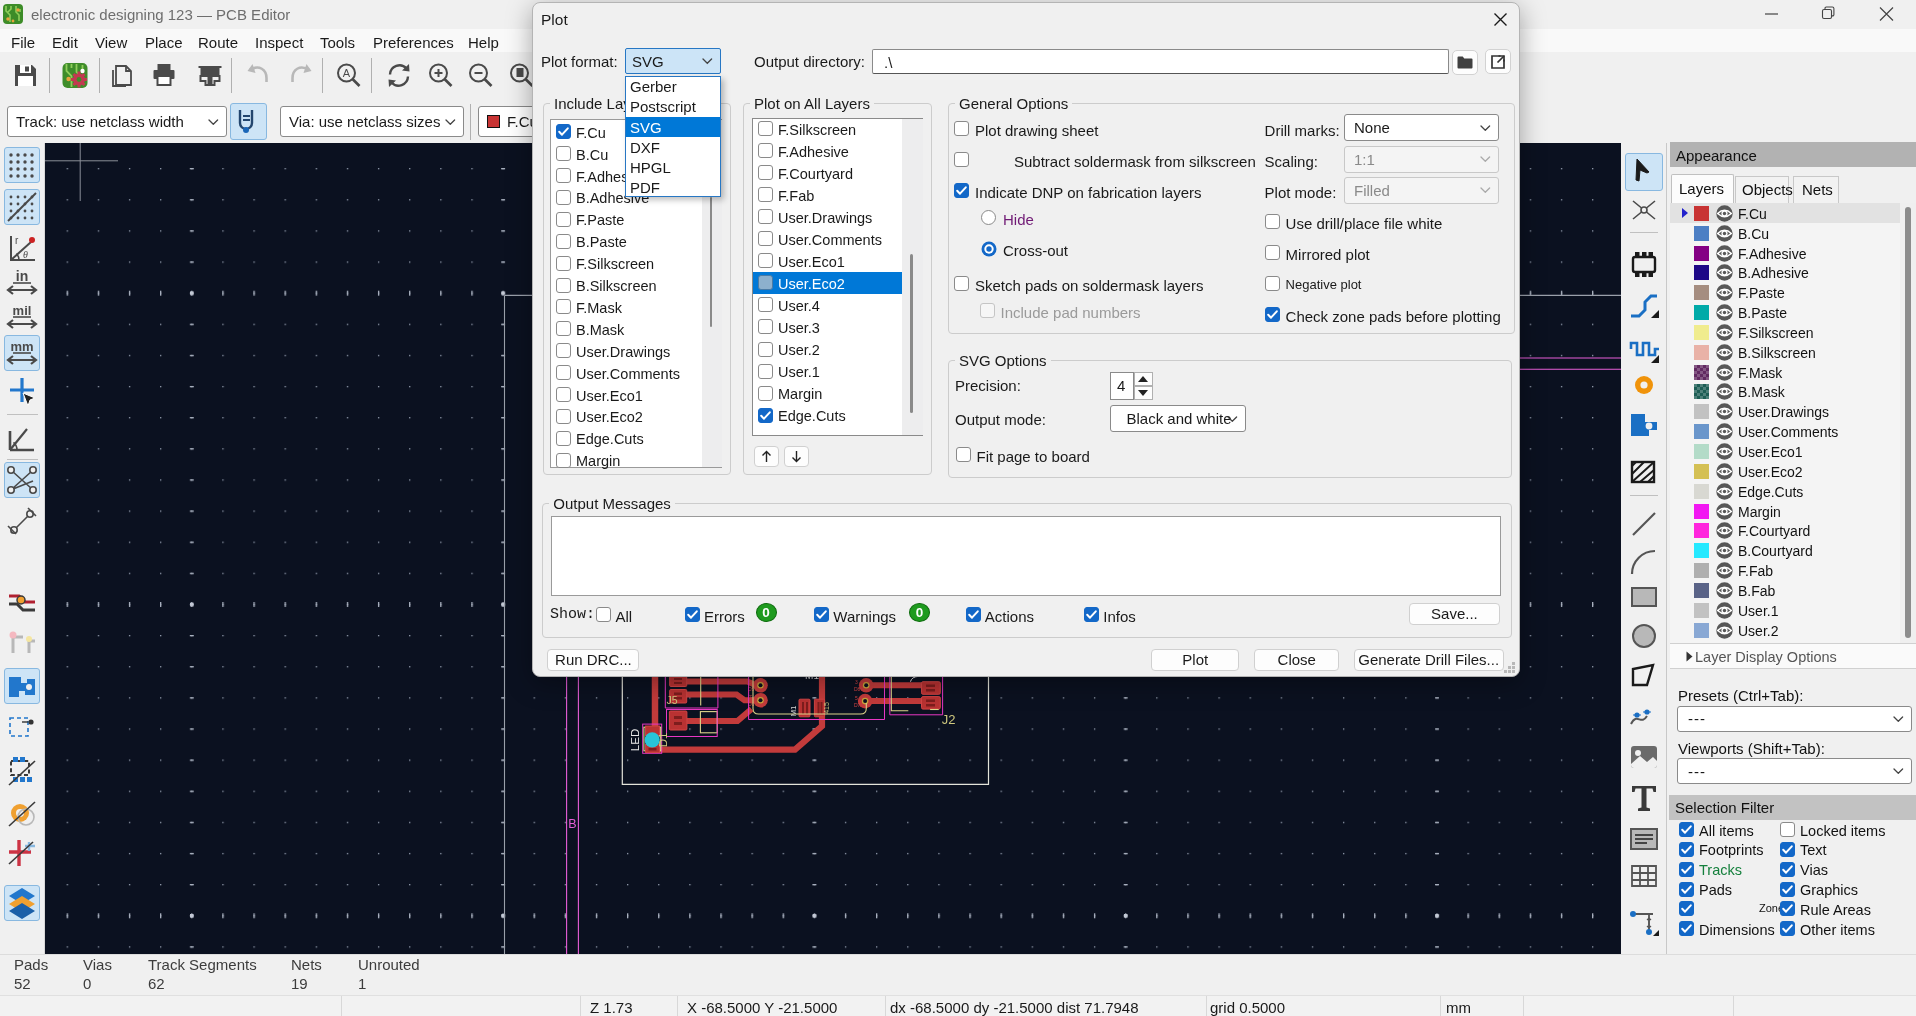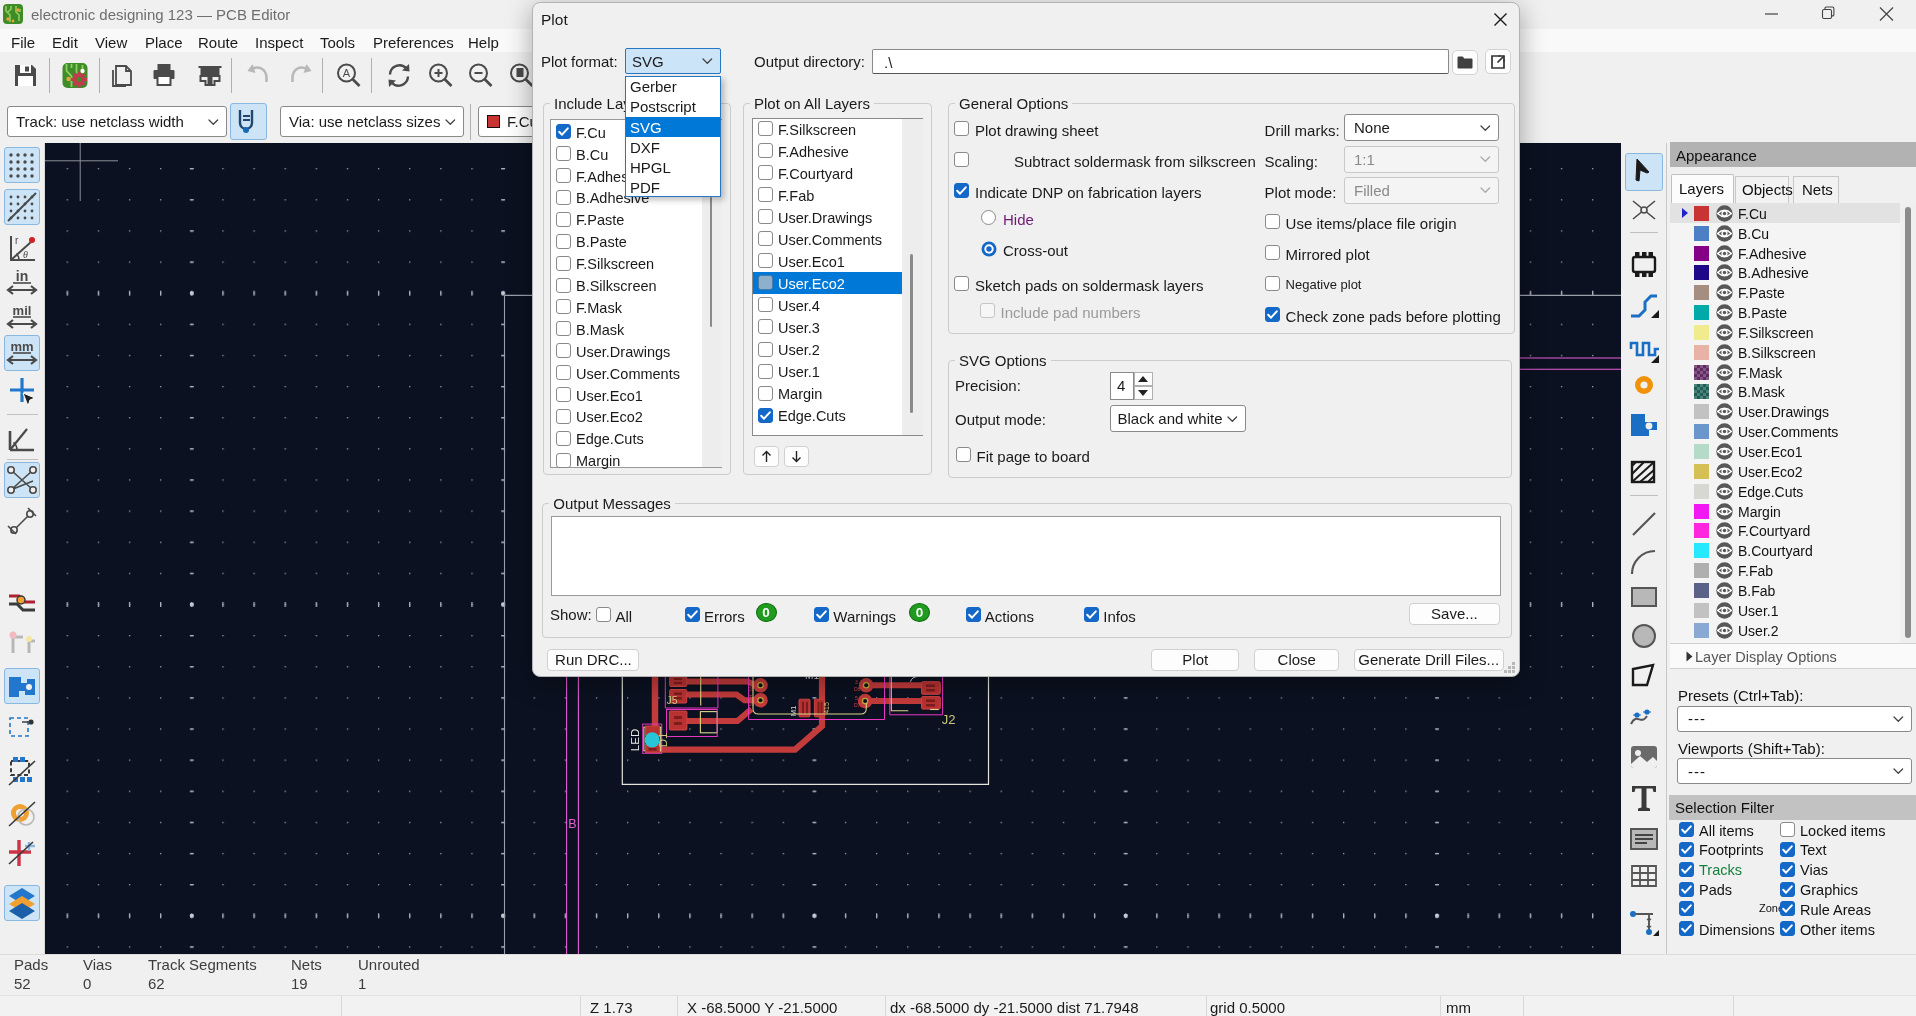--- a/index.html
+++ b/index.html
@@ -1004,21 +1004,21 @@
     </svg>
   </div>
 <div class="tx" style="left:1264.6px;top:185px;font-size:15px;color:#1a1a1a;">Plot mode:</div>
 <div class="combod" style="left:1344px;top:176.8px;width:155px;height:27px">
     <span style="margin-left:9px">Filled</span>
     <svg width="11" height="7" viewBox="0 0 11 7" style="position:absolute;right:7px;top:50%;margin-top:-3px">
       <path d="M1 1l4.3 4.3L9.6 1" stroke="#aaa" stroke-width="1.3" fill="none" stroke-linecap="round" stroke-linejoin="round"></path>
     </svg>
   </div>
 <div class="cb" style="left:1264.6px;top:214px"></div>
-<div class="tx" style="left:1285.6px;top:216px;font-size:15px;color:#1a1a1a;">Use items/place file origin</div>
+<div class="tx" style="left:1285.6px;top:216px;font-size:15px;color:#1a1a1a;">Use drill/place file white</div>
 <div class="cb" style="left:1264.6px;top:244.7px"></div>
 <div class="tx" style="left:1285.6px;top:246.7px;font-size:15px;color:#1a1a1a;">Mirrored plot</div>
 <div class="cb" style="left:1264.6px;top:275.6px"></div>
 <div class="tx" style="left:1285.6px;top:277.6px;font-size:13px;color:#1a1a1a;">Negative plot</div>
 <div class="cbon" style="left:1264.6px;top:307.1px">
     <svg width="15" height="15" viewBox="0 0 15 15" style="position:absolute;left:-1px;top:-1px">
       <path d="M3.2 7.8l2.8 2.9 5.8-6.4" stroke="#fff" stroke-width="2.0" fill="none" stroke-linecap="round" stroke-linejoin="round"></path>
     </svg>
   </div>
 <div class="tx" style="left:1285.6px;top:309.1px;font-size:15px;color:#1a1a1a;">Check zone pads before plotting</div>
@@ -1031,32 +1031,32 @@
 <div class="ab" style="left:1133.5px;top:371.5px;width:19px;height:14px;background:#fdfdfd;border:1px solid #b0b0b0"></div>
 <div class="ab" style="left:1133.5px;top:385.5px;width:19px;height:14px;background:#fdfdfd;border:1px solid #b0b0b0"></div>
 <svg class="ab" style="left:1138px;top:375.5px" width="10" height="6" viewBox="0 0 10 6">
     <path d="M0 6l5-6 5 6z" fill="#222"></path>
   </svg>
 <svg class="ab" style="left:1138px;top:390px" width="10" height="6" viewBox="0 0 10 6">
     <path d="M0 0l5 6 5-6z" fill="#222"></path>
   </svg>
 <div class="tx" style="left:955px;top:412px;font-size:15px;color:#1a1a1a;">Output mode:</div>
 <div class="combo" style="left:1109.5px;top:405.4px;width:136px;height:27px">
-    <span style="margin-left:7px">Black and white</span>
+    <span style="margin-left:16px">Black and white</span>
     <svg width="11" height="7" viewBox="0 0 11 7" style="position:absolute;right:7px;top:50%;margin-top:-3px">
       <path d="M1 1l4.3 4.3L9.6 1" stroke="#444" stroke-width="1.3" fill="none" stroke-linecap="round" stroke-linejoin="round"></path>
     </svg>
   </div>
 <div class="cb" style="left:955.5px;top:446.5px"></div>
 <div class="tx" style="left:976.5px;top:448.5px;font-size:15px;color:#1a1a1a;">Fit page to board</div>
 <div class="gb" style="left:542.3px;top:503px;width:970px;height:135px">
     <div class="gl" style="font-size:15px">Output Messages</div>
   </div>
 <div class="ab" style="left:551px;top:516px;width:949.5px;height:80px;background:#fff;border:1px solid #9a9a9a"></div>
-<div class="tx" style="left:550px;top:607px;font-size:15px;color:#1a1a1a;">Show:</div>
+<div class="tx" style="left:550px;top:607px;font-size:15px;color:#1a1a1a;font-family:Liberation Mono, monospace;">Show:</div>
 <div class="cb" style="left:596.4px;top:606.7px"></div>
 <div class="tx" style="left:615.4px;top:608.7px;font-size:15px;color:#1a1a1a;">All</div>
 <div class="cbon" style="left:685px;top:606.7px">
     <svg width="15" height="15" viewBox="0 0 15 15" style="position:absolute;left:-1px;top:-1px">
       <path d="M3.2 7.8l2.8 2.9 5.8-6.4" stroke="#fff" stroke-width="2.0" fill="none" stroke-linecap="round" stroke-linejoin="round"></path>
     </svg>
   </div>
 <div class="tx" style="left:704px;top:608.7px;font-size:15px;color:#1a1a1a;">Errors</div>
 <div class="ab" style="left:755.6px;top:603px;width:21px;height:19px;background:#1f9b1f;border-radius:50%;border:1.5px solid #0c6b0c;display:flex;align-items:center;justify-content:center;color:#fff;font-weight:bold;font-size:13.5px">0</div>
 <div class="cbon" style="left:814.3px;top:606.7px">

